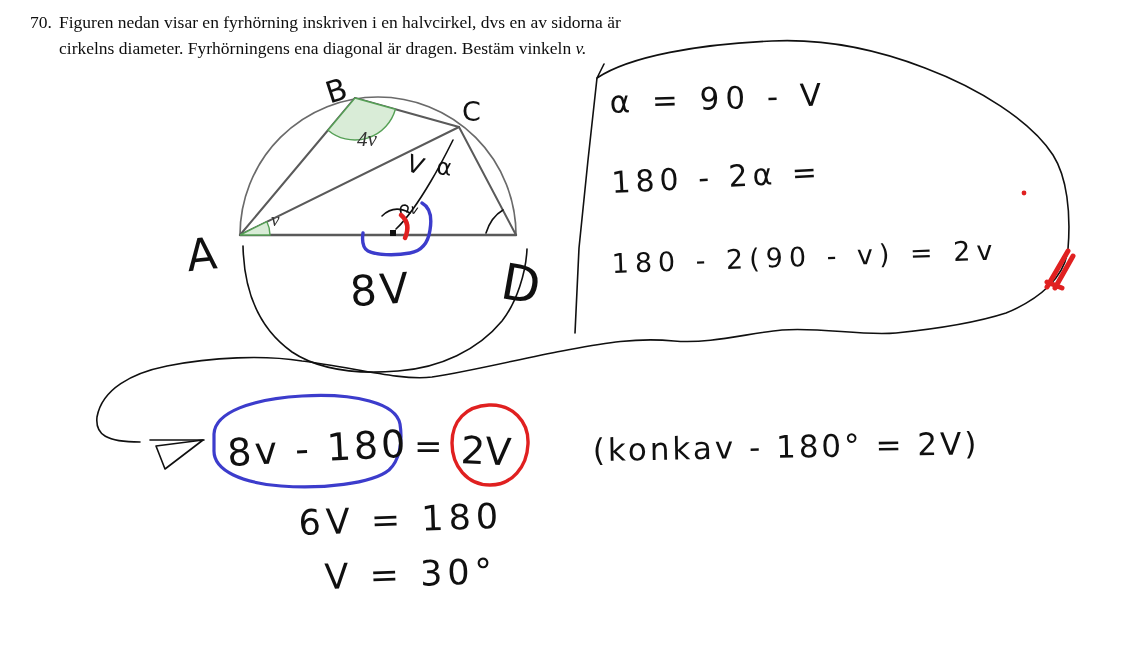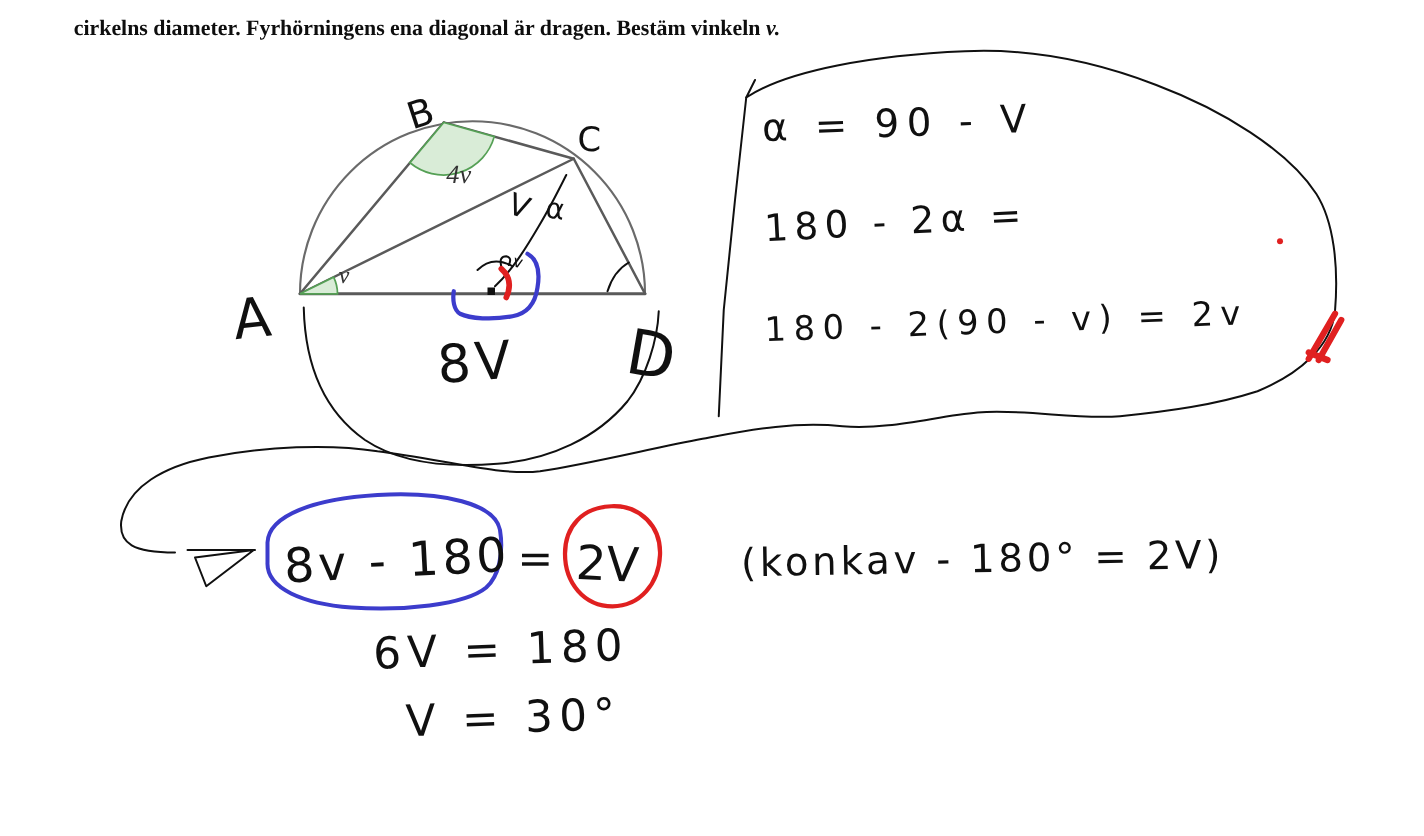--- a/index.html
+++ b/index.html
@@ -3,32 +3,33 @@
 <meta charset="utf-8">
 <style>
   html,body{margin:0;padding:0;background:#ffffff;}
   #page{position:relative;width:1139px;height:669px;background:#ffffff;overflow:hidden;
         font-family:"Liberation Serif",serif;}
   #scene{position:absolute;left:0;top:0;}
   .problem{position:absolute;left:30px;top:9px;width:1100px;color:#0e0e0e;
            font-size:17.5px;line-height:26px;}
   .pnum{display:inline-block;width:29px;}
   .clipwrap{display:inline-block;white-space:nowrap;overflow:hidden;width:648px;vertical-align:bottom;}
-  .pline2{padding-left:29px;font-weight:bold;}
+  .pline2{padding-left:29px;}
   .mathvar{font-style:italic;}
   text.hand{font-family:"DejaVu Sans",sans-serif;fill:#101010;}
   text.printedlabel{font-family:"Liberation Serif",serif;font-style:italic;fill:#333333;}
   path,line,polyline{vector-effect:non-scaling-stroke;}
 </style>
 </head>
 <body>
 
 <div id="page">
 
   <div class="problem">
+    <div><span class="pnum">70.</span><span class="clipwrap"><span>Figuren nedan visar en fyrhörning inskriven i en halvcirkel, dvs en av sidorna</span> <span>är</span></span></div>
     <div class="pline2"><span>cirkelns diameter. Fyrhörningens ena diagonal är dragen. Bestäm vinkeln </span><span class="mathvar">v.</span></div>
   </div>
 
   <svg id="scene" width="1139" height="669" viewBox="0 0 1139 669">
 
     <g fill="none" stroke="#5a5a5a" stroke-width="2" stroke-linecap="round">
       <path d="M 240 235 A 138 138 0 0 1 516 235" stroke="#6a6a6a" stroke-width="1.7"></path>
       <path d="M 240 235 L 516 235" stroke-width="2.4"></path>
       <path d="M 240 235 L 355 98"></path>
       <path d="M 355 98 L 459 127"></path>

